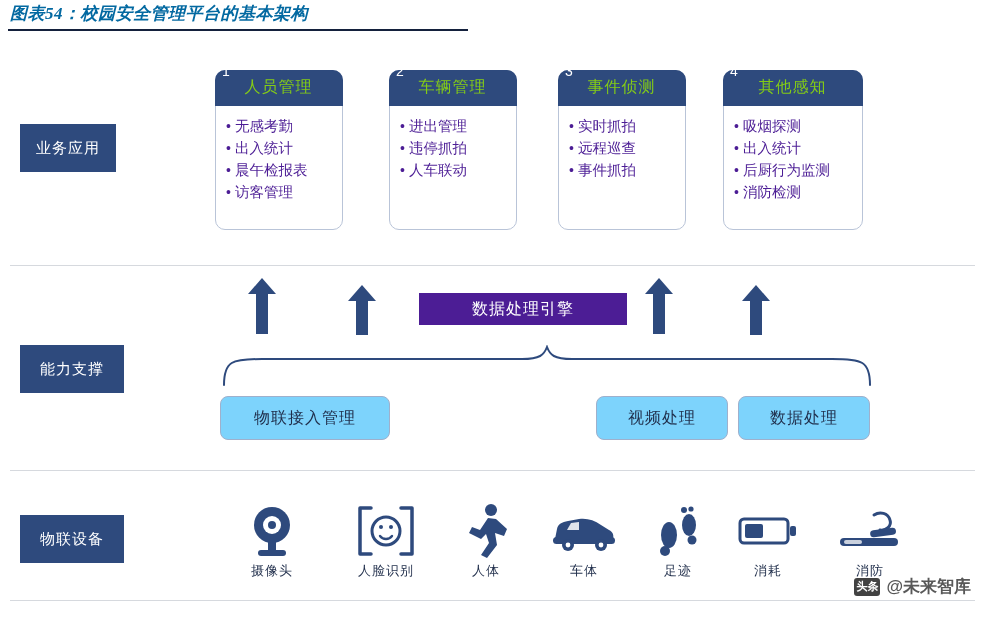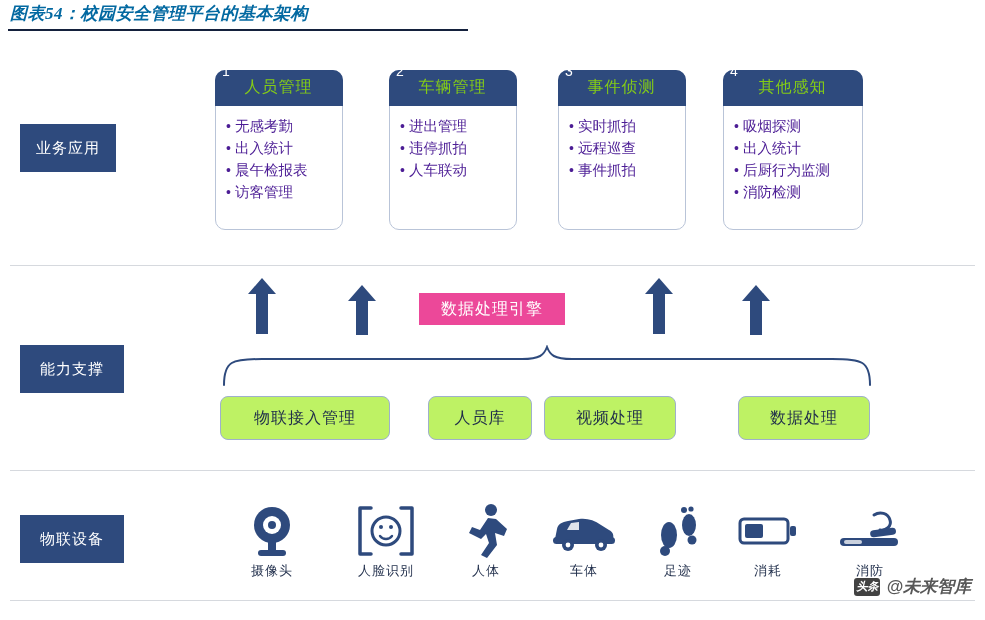--- a/index.html
+++ b/index.html
@@ -142,23 +142,23 @@
   #arrow-0 { left: 248px; top: 278px; }
   #arrow-1 { left: 348px; top: 285px; }
   #arrow-2 { left: 645px; top: 278px; }
   #arrow-3 { left: 742px; top: 285px; }
 
   
   #engine-box {
     position: absolute;
     left: 419px;
     top: 293px;
-    width: 146px;
+    width: 208px;
     height: 32px;
-    background: #ec4899;
+    background: #4c1d95;
     color: #ffffff;
     font-size: 16px;
     display: flex;
     align-items: center;
     justify-content: center;
     letter-spacing: 1px;
   }
 
   
   #brace {
@@ -169,32 +169,32 @@
     height: 42px;
   }
 
   
   .cap-box {
     position: absolute;
     top: 396px;
     height: 44px;
     border: 1.5px solid #9fb0cc;
     border-radius: 8px;
-    background: #bef264;
+    background: #7dd3fc;
     display: flex;
     align-items: center;
     justify-content: center;
     font-size: 16px;
     color: #1f2d4a;
     box-sizing: border-box;
     letter-spacing: 1px;
   }
   #cap-box-0 { left: 220px; width: 170px; }
   #cap-box-1 { left: 428px; width: 104px; }
-  #cap-box-2 { left: 544px; width: 132px; }
+  #cap-box-2 { left: 596px; width: 132px; }
   #cap-box-3 { left: 738px; width: 132px; }
 
   
   .device {
     position: absolute;
     top: 500px;
     width: 100px;
     text-align: center;
   }
   .device .glyph {
@@ -221,21 +221,20 @@
     position: absolute;
     right: 14px;
     bottom: 22px;
     display: flex;
     align-items: center;
     gap: 6px;
     color: #3b3b3b;
     font-size: 17px;
     font-weight: bold;
     opacity: 0.85;
-    font-style: italic;
   }
   #watermark .wm-logo {
     width: 26px;
     height: 18px;
     background: #222;
     border-radius: 3px;
     color: #fff;
     font-size: 11px;
     display: flex;
     align-items: center;
@@ -335,21 +334,20 @@
     <span>数据处理引擎</span>
   </div>
 
   <div id="brace">
     <svg width="650" height="42" viewBox="0 0 650 42" fill="none">
       <path d="M2 40 C2 16, 10 14, 40 14 L300 14 C318 14, 322 10, 325 2 C328 10, 332 14, 350 14 L610 14 C640 14, 648 16, 648 40" stroke="#2e4a7d" stroke-width="2" fill="none" stroke-linecap="round"></path>
     </svg>
   </div>
 
   <div class="cap-box" id="cap-box-0">物联接入管理</div>
-  <div class="cap-box" id="cap-box-1">人员库</div>
   <div class="cap-box" id="cap-box-2">视频处理</div>
   <div class="cap-box" id="cap-box-3">数据处理</div>
 
   <div class="device" id="device-0">
     <div class="glyph">
       <svg width="54" height="56" viewBox="0 0 54 56">
         <circle cx="27" cy="22" r="18" fill="#2e4a7d"></circle>
         <circle cx="27" cy="22" r="9" fill="#ffffff"></circle>
         <circle cx="27" cy="22" r="4" fill="#2e4a7d"></circle>
         <rect x="23" y="39" width="8" height="9" fill="#2e4a7d"></rect>

